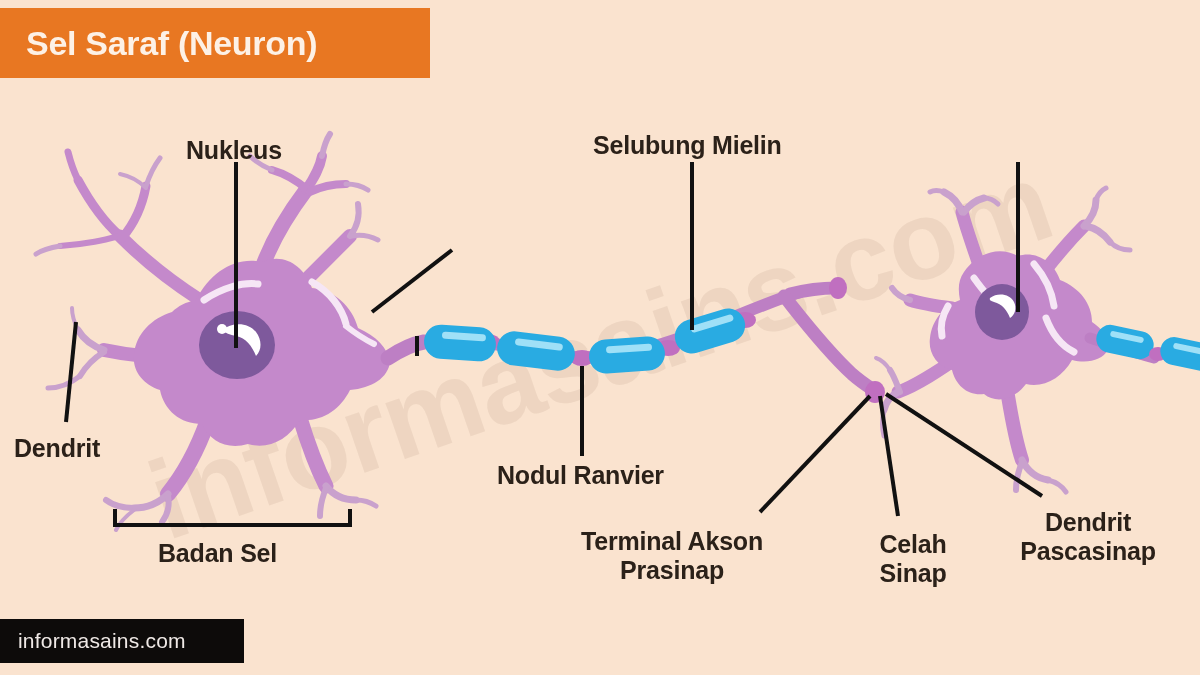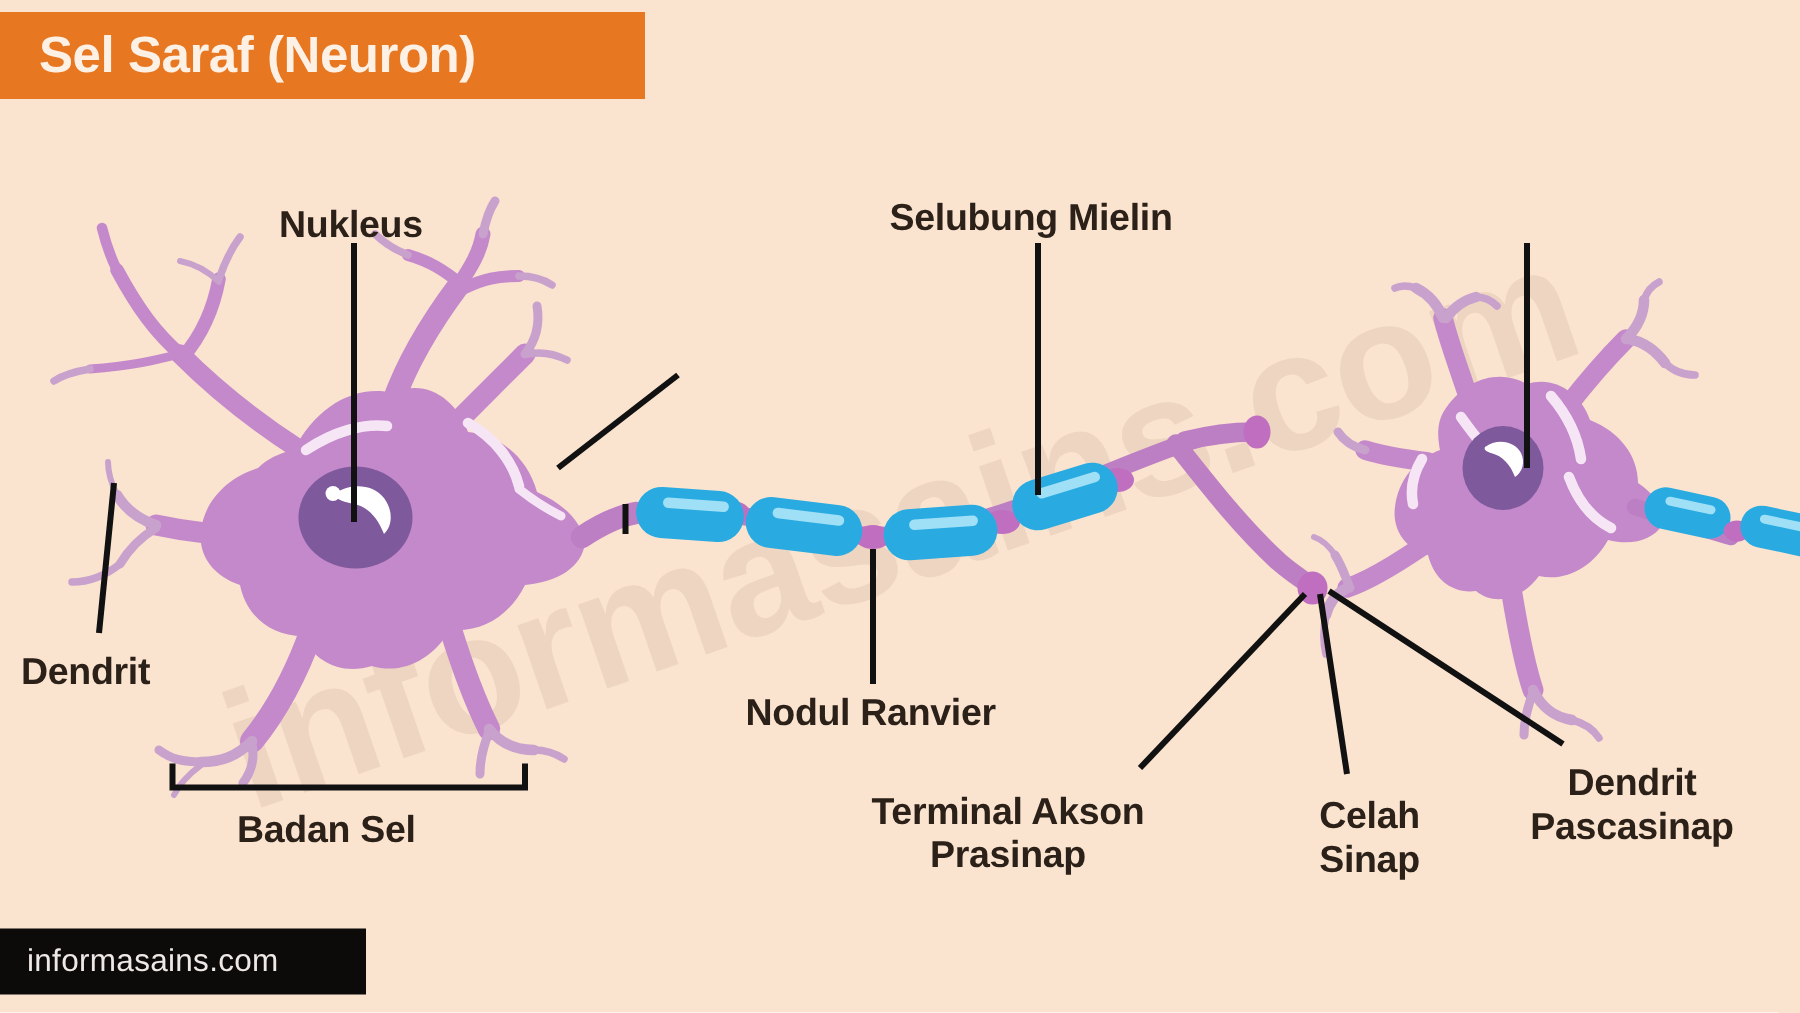--- a/index.html
+++ b/index.html
@@ -15,21 +15,21 @@
     overflow: hidden;
     font-family: "Liberation Sans", sans-serif;
   }
 
   
   #title-bar {
     position: absolute;
     left: 0;
     top: 8px;
     width: 430px;
-    height: 58px;
+    height: 70px;
     background: #e87722;
     display: flex;
     align-items: center;
     padding-left: 26px;
     box-sizing: border-box;
   }
   #title-bar .title-text {
     color: #fdf1e6;
     font-size: 34px;
     font-weight: bold;

